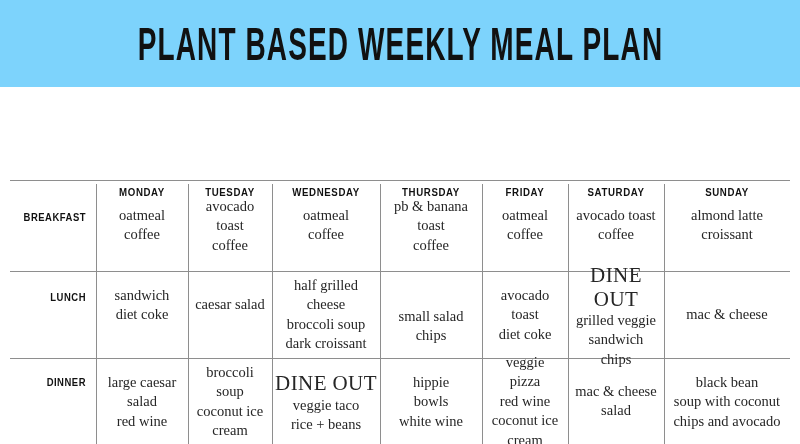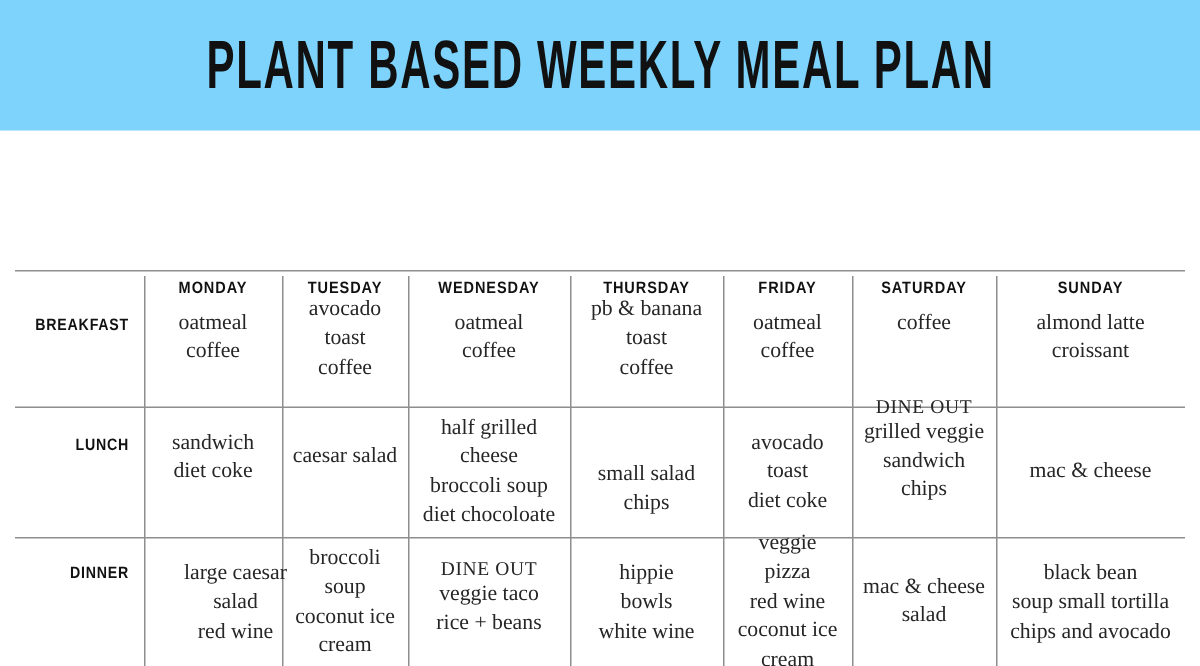--- a/index.html
+++ b/index.html
@@ -94,21 +94,21 @@
     text-align: center;
     font-family: "Liberation Serif", serif;
     font-size: 14.5px;
     line-height: 1.34;
     color: #262626;
     box-sizing: border-box;
     padding: 0 2px;
   }
   .cell .dine-out {
     display: block;
-    font-size: 13px;
+    font-size: 21px;
     line-height: 1.12;
     letter-spacing: 0.4px;
   }
   .cell .line { display: block; }
 </style>
 </head>
 <body>
 
 <div id="header-band">
   <div id="page-title">PLANT BASED WEEKLY MEAL PLAN</div>
@@ -157,58 +157,59 @@
       <div class="cell" style="left: 380px; width: 102px; top: 110px;">
         <span class="line">pb &amp; banana</span>
         <span class="line">toast</span>
         <span class="line">coffee</span>
       </div>
       <div class="cell" style="left: 482px; width: 86px; top: 119px;">
         <span class="line">oatmeal</span>
         <span class="line">coffee</span>
       </div>
       <div class="cell" style="left: 568px; width: 96px; top: 119px;">
+        <span class="line">avocado toast</span>
         <span class="line">coffee</span>
       </div>
       <div class="cell" style="left: 664px; width: 126px; top: 119px;">
         <span class="line">almond latte</span>
         <span class="line">croissant</span>
       </div>
       <div class="cell" style="left: 96px; width: 92px; top: 199px;">
         <span class="line">sandwich</span>
         <span class="line">diet coke</span>
       </div>
       <div class="cell" style="left: 188px; width: 84px; top: 208px;">
         <span class="line">caesar salad</span>
       </div>
       <div class="cell" style="left: 272px; width: 108px; top: 189px;">
         <span class="line">half grilled</span>
         <span class="line">cheese</span>
         <span class="line">broccoli soup</span>
-        <span class="line">diet chocoloate</span>
+        <span class="line">dark croissant</span>
       </div>
       <div class="cell" style="left: 380px; width: 102px; top: 208px; margin-top: 12px;">
         <span class="line">small salad</span>
         <span class="line">chips</span>
       </div>
       <div class="cell" style="left: 482px; width: 86px; top: 199px;">
         <span class="line">avocado</span>
         <span class="line">toast</span>
         <span class="line">diet coke</span>
       </div>
       <div class="cell" style="left: 568px; width: 96px; top: 177px;">
         <span class="dine-out">DINE OUT</span>
         <span class="line">grilled veggie</span>
         <span class="line">sandwich</span>
         <span class="line">chips</span>
       </div>
       <div class="cell" style="left: 664px; width: 126px; top: 218px;">
         <span class="line">mac &amp; cheese</span>
       </div>
-      <div class="cell" style="left: 96px; width: 92px; top: 286px; margin-left: 15px;">
+      <div class="cell" style="left: 96px; width: 92px; top: 286px;">
         <span class="line">large caesar</span>
         <span class="line">salad</span>
         <span class="line">red wine</span>
       </div>
       <div class="cell" style="left: 188px; width: 84px; top: 276px;">
         <span class="line">broccoli</span>
         <span class="line">soup</span>
         <span class="line">coconut ice</span>
         <span class="line">cream</span>
       </div>
@@ -228,17 +229,17 @@
         <span class="line">red wine</span>
         <span class="line">coconut ice</span>
         <span class="line">cream</span>
       </div>
       <div class="cell" style="left: 568px; width: 96px; top: 295px;">
         <span class="line">mac &amp; cheese</span>
         <span class="line">salad</span>
       </div>
       <div class="cell" style="left: 664px; width: 126px; top: 286px;">
         <span class="line">black bean</span>
-        <span class="line">soup small tortilla</span>
+        <span class="line">soup with coconut</span>
         <span class="line">chips and avocado</span>
       </div>
     </div>
 </div>
 
 </body></html>

